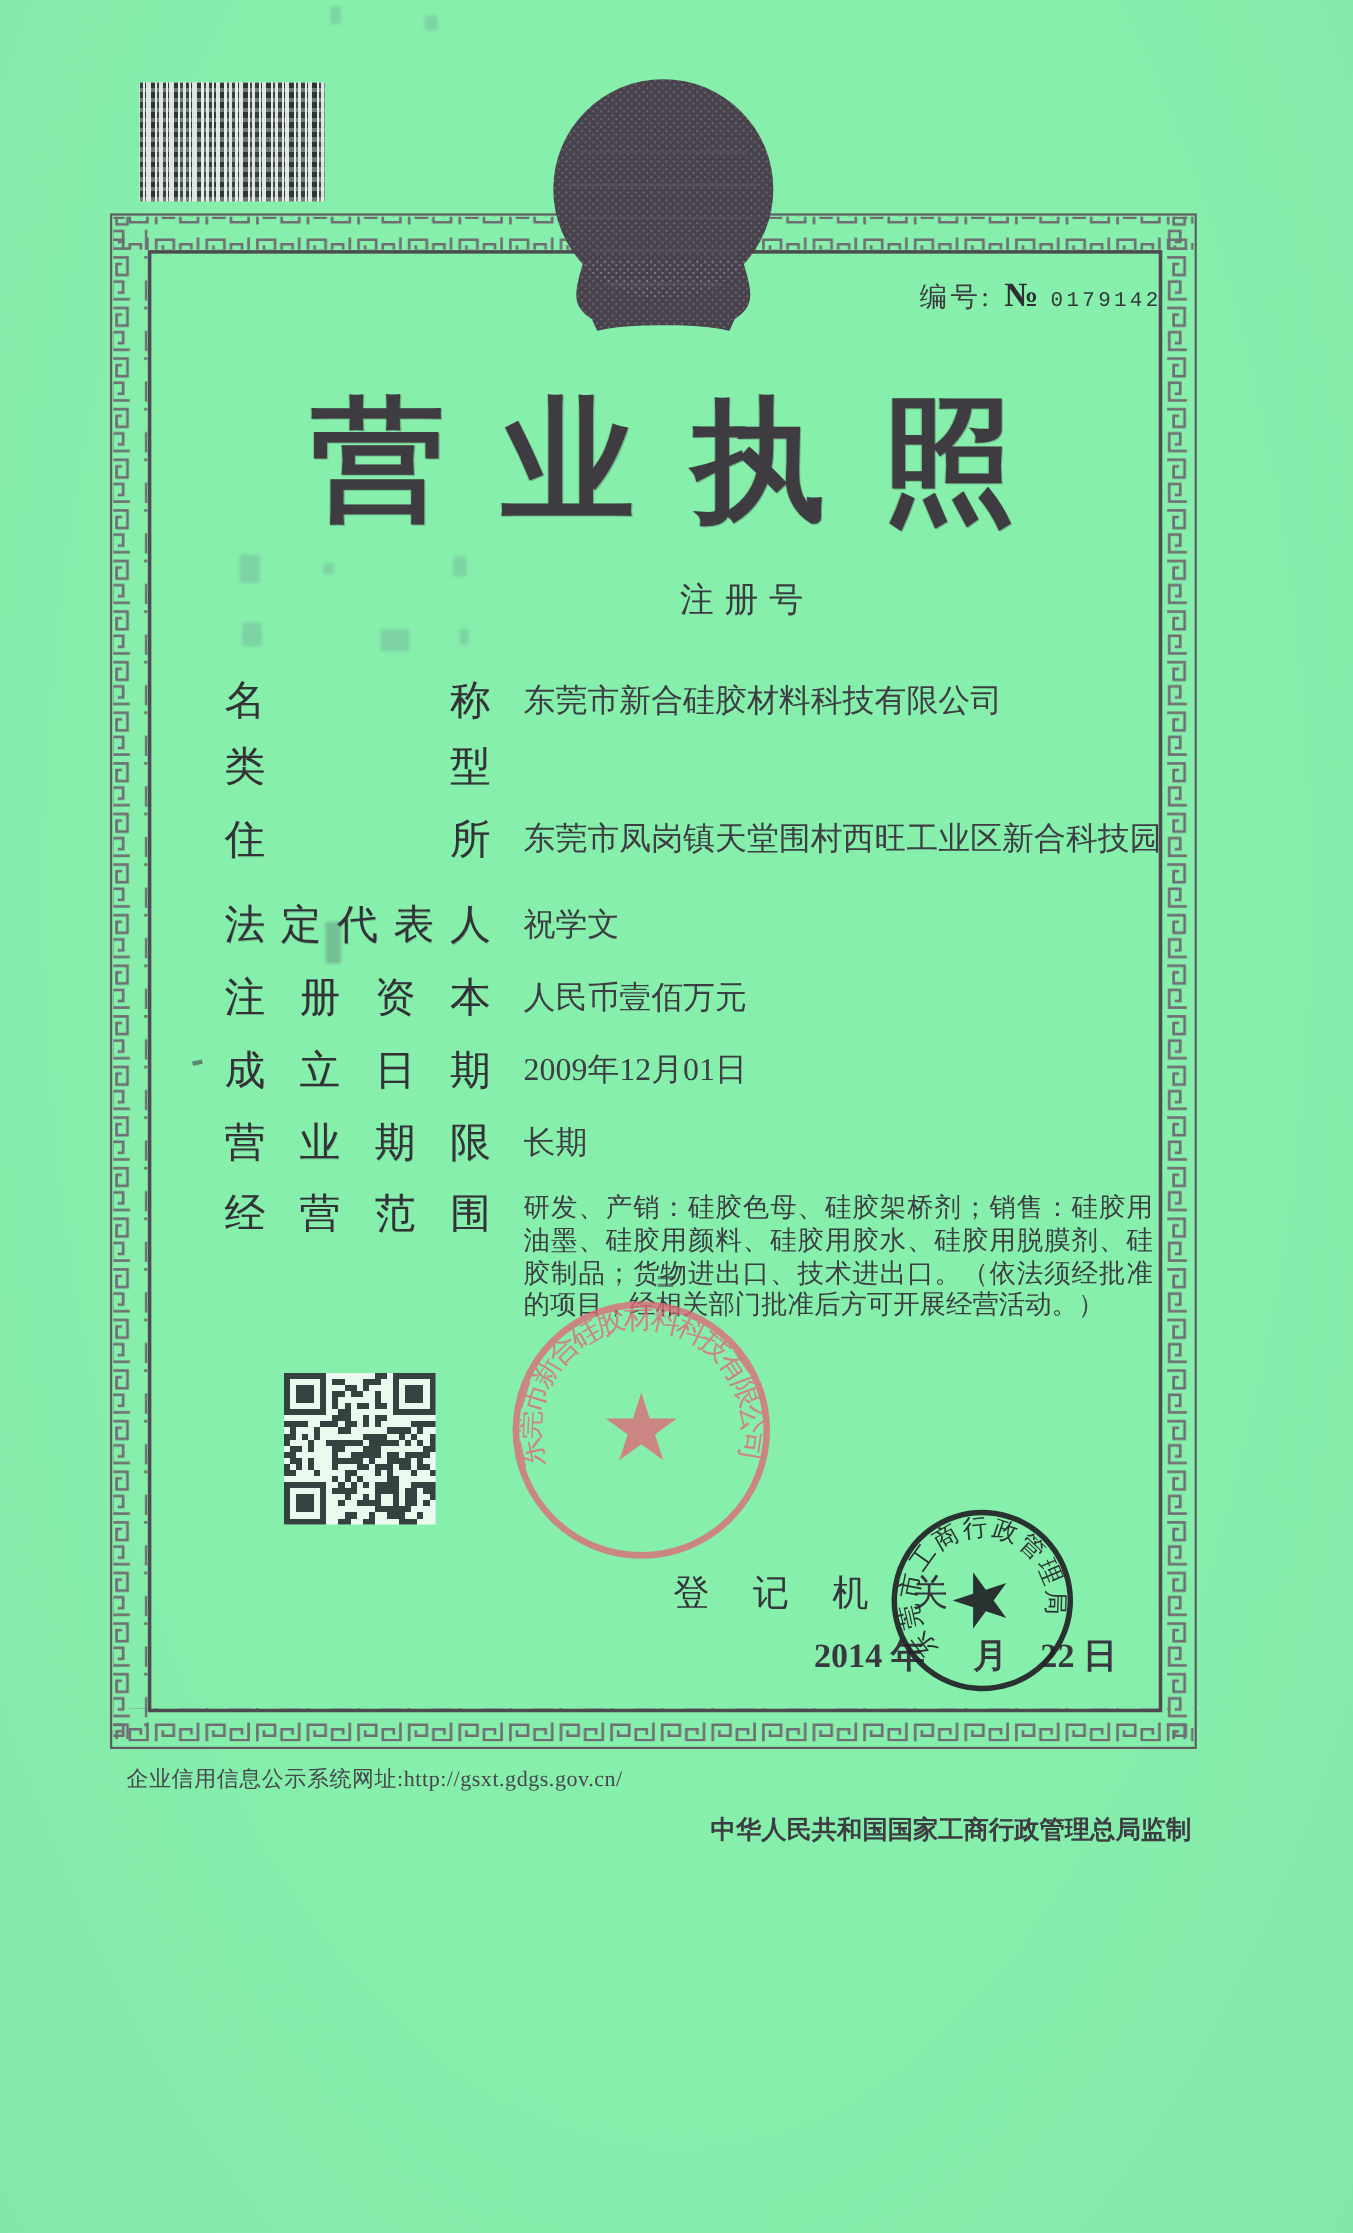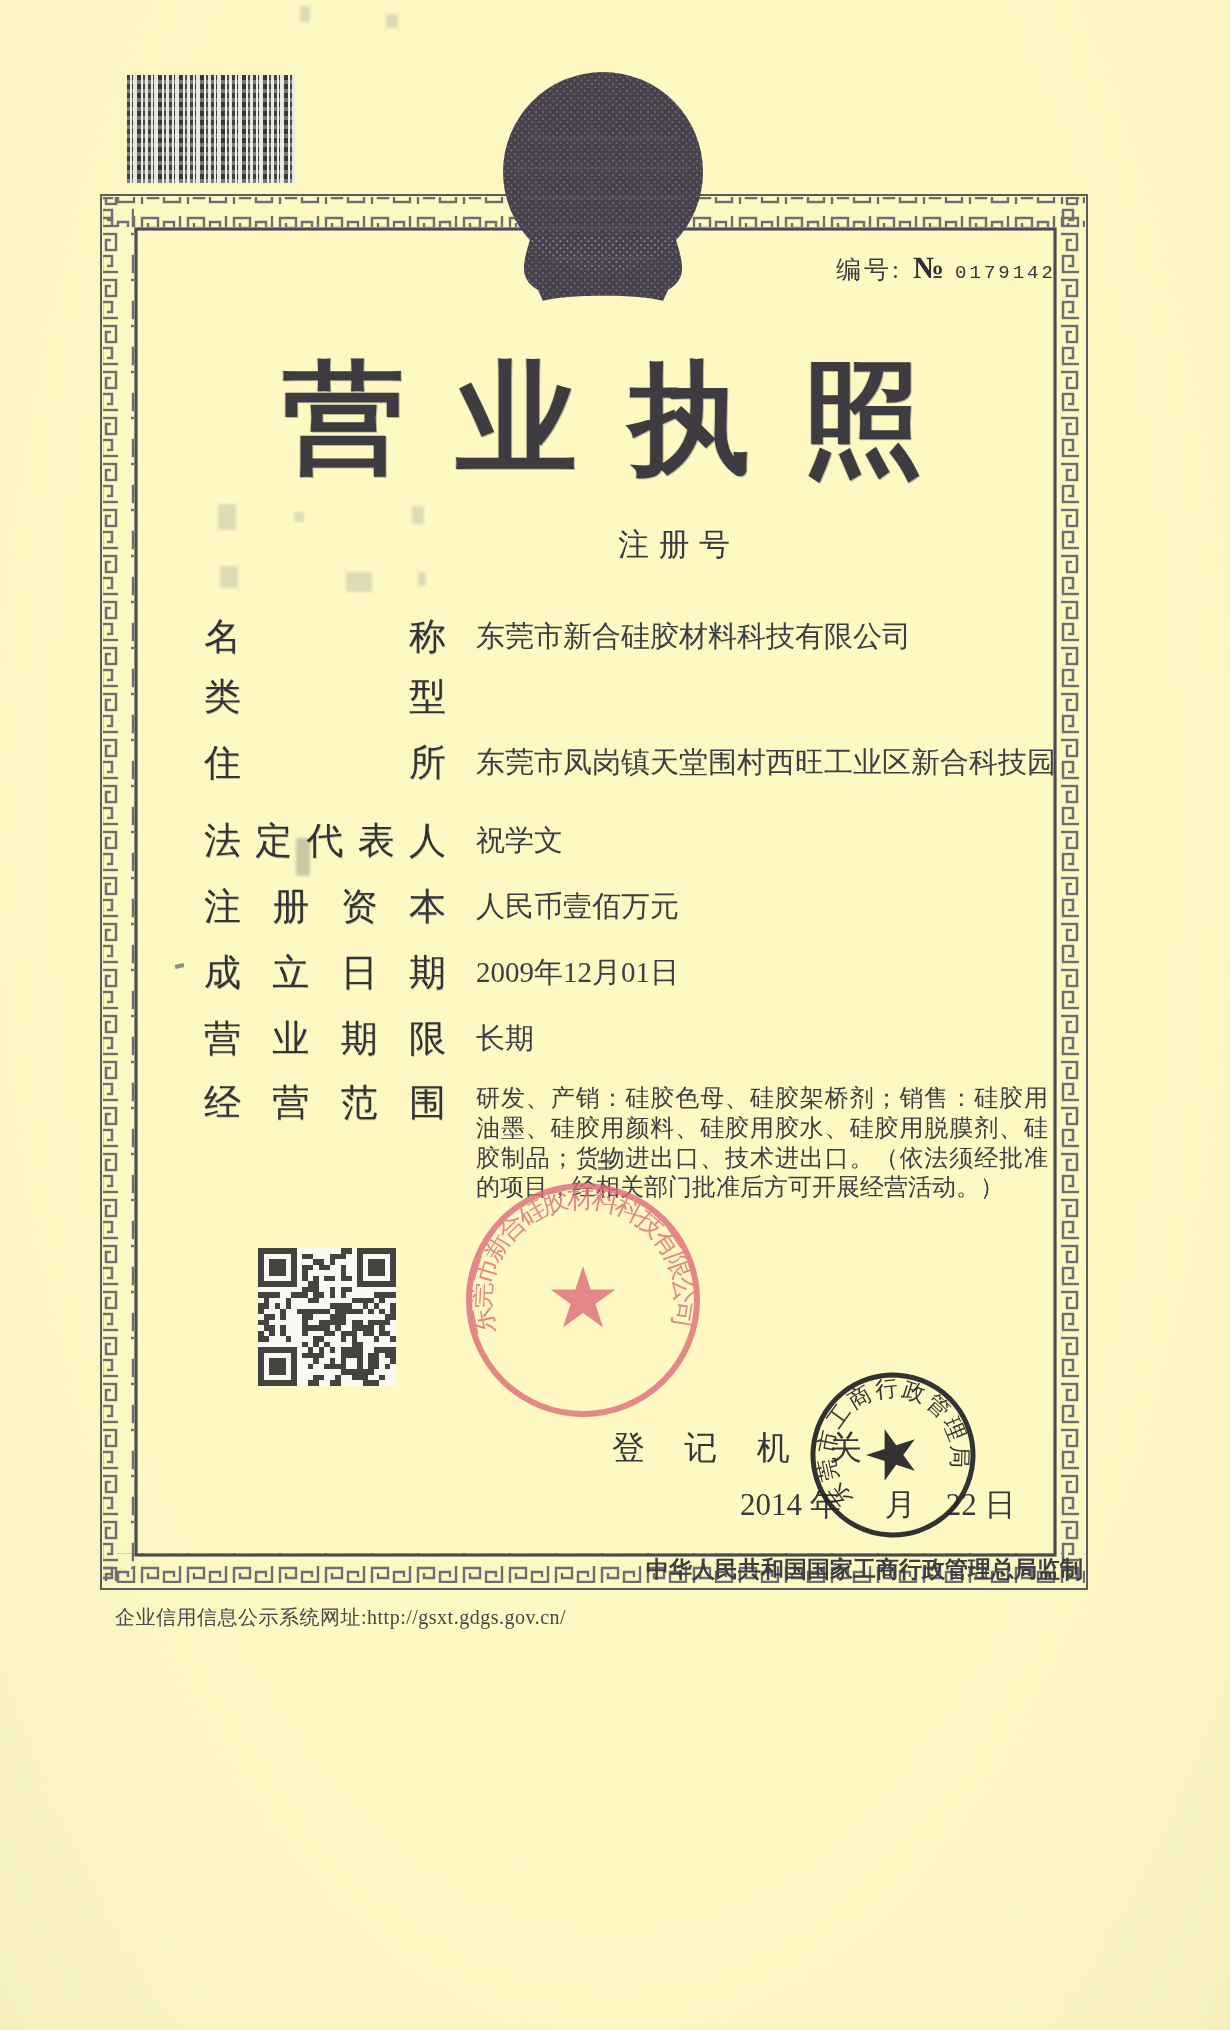--- a/index.html
+++ b/index.html
@@ -1,16 +1,16 @@
 <!DOCTYPE html>
 <html><head>
 <meta charset="utf-8">
 <style>
   html,body{margin:0;padding:0;background:#ffffff;}
-  .page{position:relative;width:1230px;height:2030px;background:#fef9c3;overflow:hidden;
+  .page{position:relative;width:1230px;height:2030px;background:#86efac;overflow:hidden;
         font-family:"Liberation Serif","DejaVu Serif",serif;color:#3a3a40;}
   .page::after{content:"";position:absolute;inset:0;pointer-events:none;
         background:radial-gradient(ellipse at 50% 40%, rgba(0,0,0,0) 60%, rgba(80,80,90,.05) 100%);}
   .abs{position:absolute;}
 
   
   .barcode{left:127px;top:75px;width:168px;height:108px;
      background:
        repeating-linear-gradient(90deg,#2a2a2e 0 3px,#f5f5f3 3px 5px,#232327 5px 6px,#efefed 6px 10px,#1f1f24 10px 14px,#f7f7f5 14px 16px,#33333a 16px 18px,#ededeb 18px 21px),
        #f5f5f3;
@@ -59,26 +59,26 @@
   .qr{left:258px;top:1248px;width:138px;height:138px;z-index:2;opacity:.88;}
 
   
   .seal{z-index:4;pointer-events:none;}
   .seal-red{left:453px;top:1170px;width:260px;height:260px;opacity:.8;}
   .seal-black{left:798px;top:1360px;width:190px;height:190px;opacity:.93;}
 
   
   .registry{left:612px;top:1426px;display:flex;z-index:2;width:250px;justify-content:space-between;
      font-size:33px;color:#35353b;}
-  .dateline{left:740px;top:1484px;z-index:2;display:flex;align-items:baseline;font-size:31px;color:#38383e;}
+  .dateline{left:740px;top:1484px;z-index:2;display:flex;align-items:baseline;font-size:31px;color:#38383e;font-weight:bold;}
   .dateline .m{margin-left:44px;} .dateline .d{margin-left:30px;}
 
   
   .foot-left{left:103px;top:1604px;font-size:20px;color:#46464c;z-index:2;letter-spacing:.5px;margin-left:12px;}
-  .foot-right{right:147px;top:1554px;font-size:23px;font-weight:600;color:#3c3c42;z-index:2;}
+  .foot-right{right:147px;top:1648px;font-size:23px;font-weight:600;color:#3c3c42;z-index:2;}
 
   
   .smudge{background:rgba(92,98,128,.20);filter:blur(1.5px);border-radius:2px;z-index:2;}
   .mark{background:rgba(50,50,60,.55);z-index:2;}
 </style>
 </head>
 <body>
 
 <div class="page">
 

